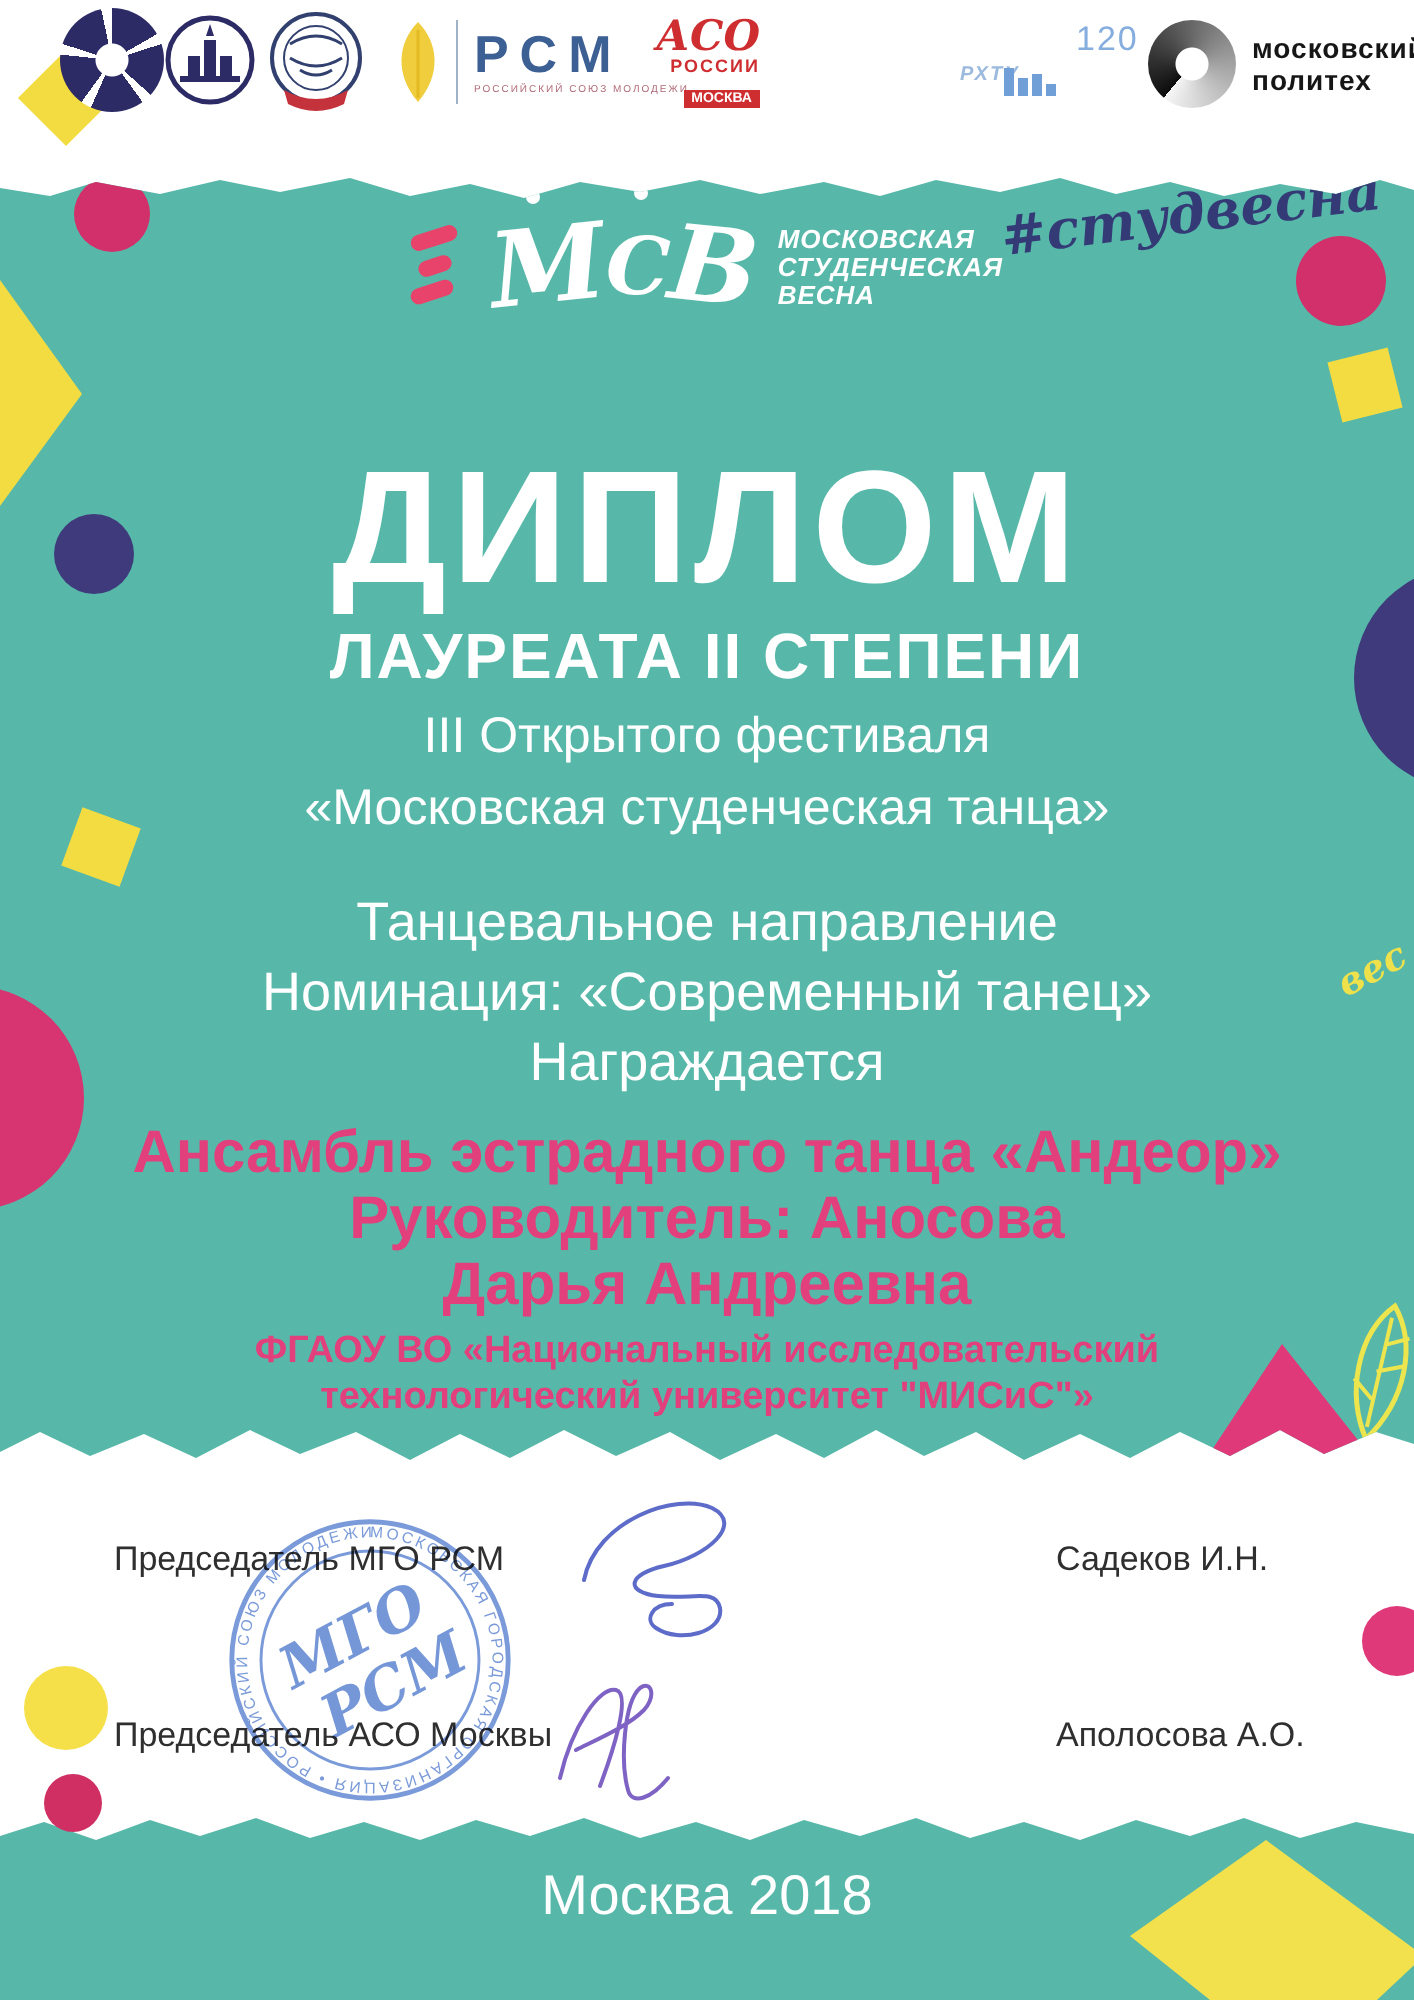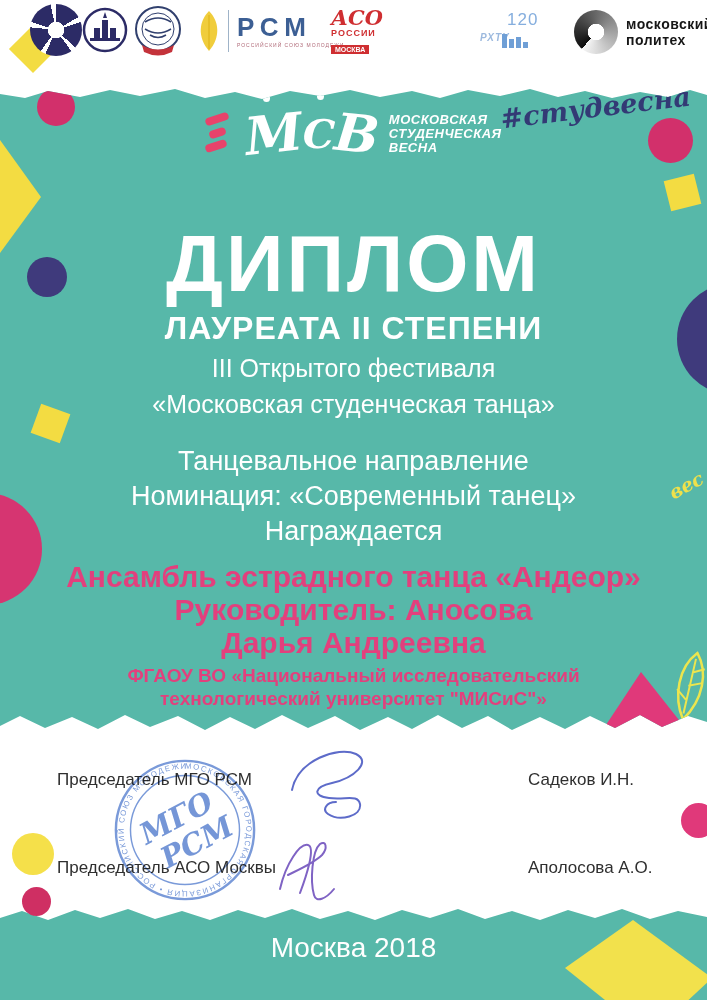--- a/index.html
+++ b/index.html
@@ -17,28 +17,28 @@
        radial-gradient(circle,#ffffff 0 8px,rgba(0,0,0,0) 8.5px),
        conic-gradient(#2c2b66 0 60deg,#fff 60deg 72deg,#2c2b66 72deg 132deg,#fff 132deg 144deg,
                       #2c2b66 144deg 204deg,#fff 204deg 216deg,#2c2b66 216deg 276deg,#fff 276deg 288deg,
                       #2c2b66 288deg 348deg,#fff 348deg 360deg);}
   .logo-msu{left:82px;top:6px;}
   .logo-ribbon{left:132px;top:4px;}
   .logo-rsm{left:196px;top:8px;display:flex;align-items:center;height:46px;}
   .rsm-sep{width:1px;height:42px;background:#9fb3c8;margin:0 8px 0 6px;}
   .rsm-abbr{font-size:26px;font-weight:bold;color:#3c5f94;letter-spacing:6px;line-height:26px;}
   .rsm-sub{font-size:5px;color:#b06a78;letter-spacing:1px;margin-top:2px;}
-  .logo-aso{left:331px;top:8px;width:62px;text-align:left;color:#cf2e31;}
+  .logo-aso{left:318px;top:8px;width:62px;text-align:right;color:#cf2e31;}
   .aso-script{font-family:"DejaVu Serif",serif;font-style:italic;font-weight:bold;font-size:21px;line-height:20px;}
   .aso-russia{font-size:9px;font-weight:bold;letter-spacing:1px;}
   .aso-moscow{display:inline-block;font-size:7px;font-weight:bold;color:#fff;background:#cf2e31;padding:1px 4px;margin-top:1px;}
   .logo-misis{left:388px;top:14px;display:flex;align-items:flex-start;}
   .misis-text{font-size:27px;font-weight:bold;color:#2a3060;letter-spacing:1px;}
   .logo-rhtu{left:480px;top:10px;width:80px;color:#85aede;}
-  .rhtu-num{position:absolute;left:27px;top:0;font-size:17px;letter-spacing:1px;color:#85aede;}
+  .rhtu-num{position:absolute;left:58px;top:0;font-size:17px;letter-spacing:1px;color:#85aede;}
   .rhtu-name{position:absolute;left:0px;top:22px;font-size:10px;font-weight:bold;font-style:italic;color:#9cb9de;letter-spacing:1px;}
   .rhtu-bars{position:absolute;left:22px;top:24px;display:flex;align-items:flex-end;gap:2px;}
   .rhtu-bars i{display:block;background:#6f9fd6;width:5px;}
   .logo-polytech{left:574px;top:10px;display:flex;align-items:center;gap:8px;}
   .poly-circle{width:44px;height:44px;border-radius:50%;
      background:
        radial-gradient(circle,#ffffff 0 8px,rgba(0,0,0,0) 8.5px),
        conic-gradient(from 220deg,#0d0d0d,#f6f6f6);}
   .poly-text{font-size:14px;font-weight:bold;color:#161616;line-height:16px;letter-spacing:0.5px;}
 

